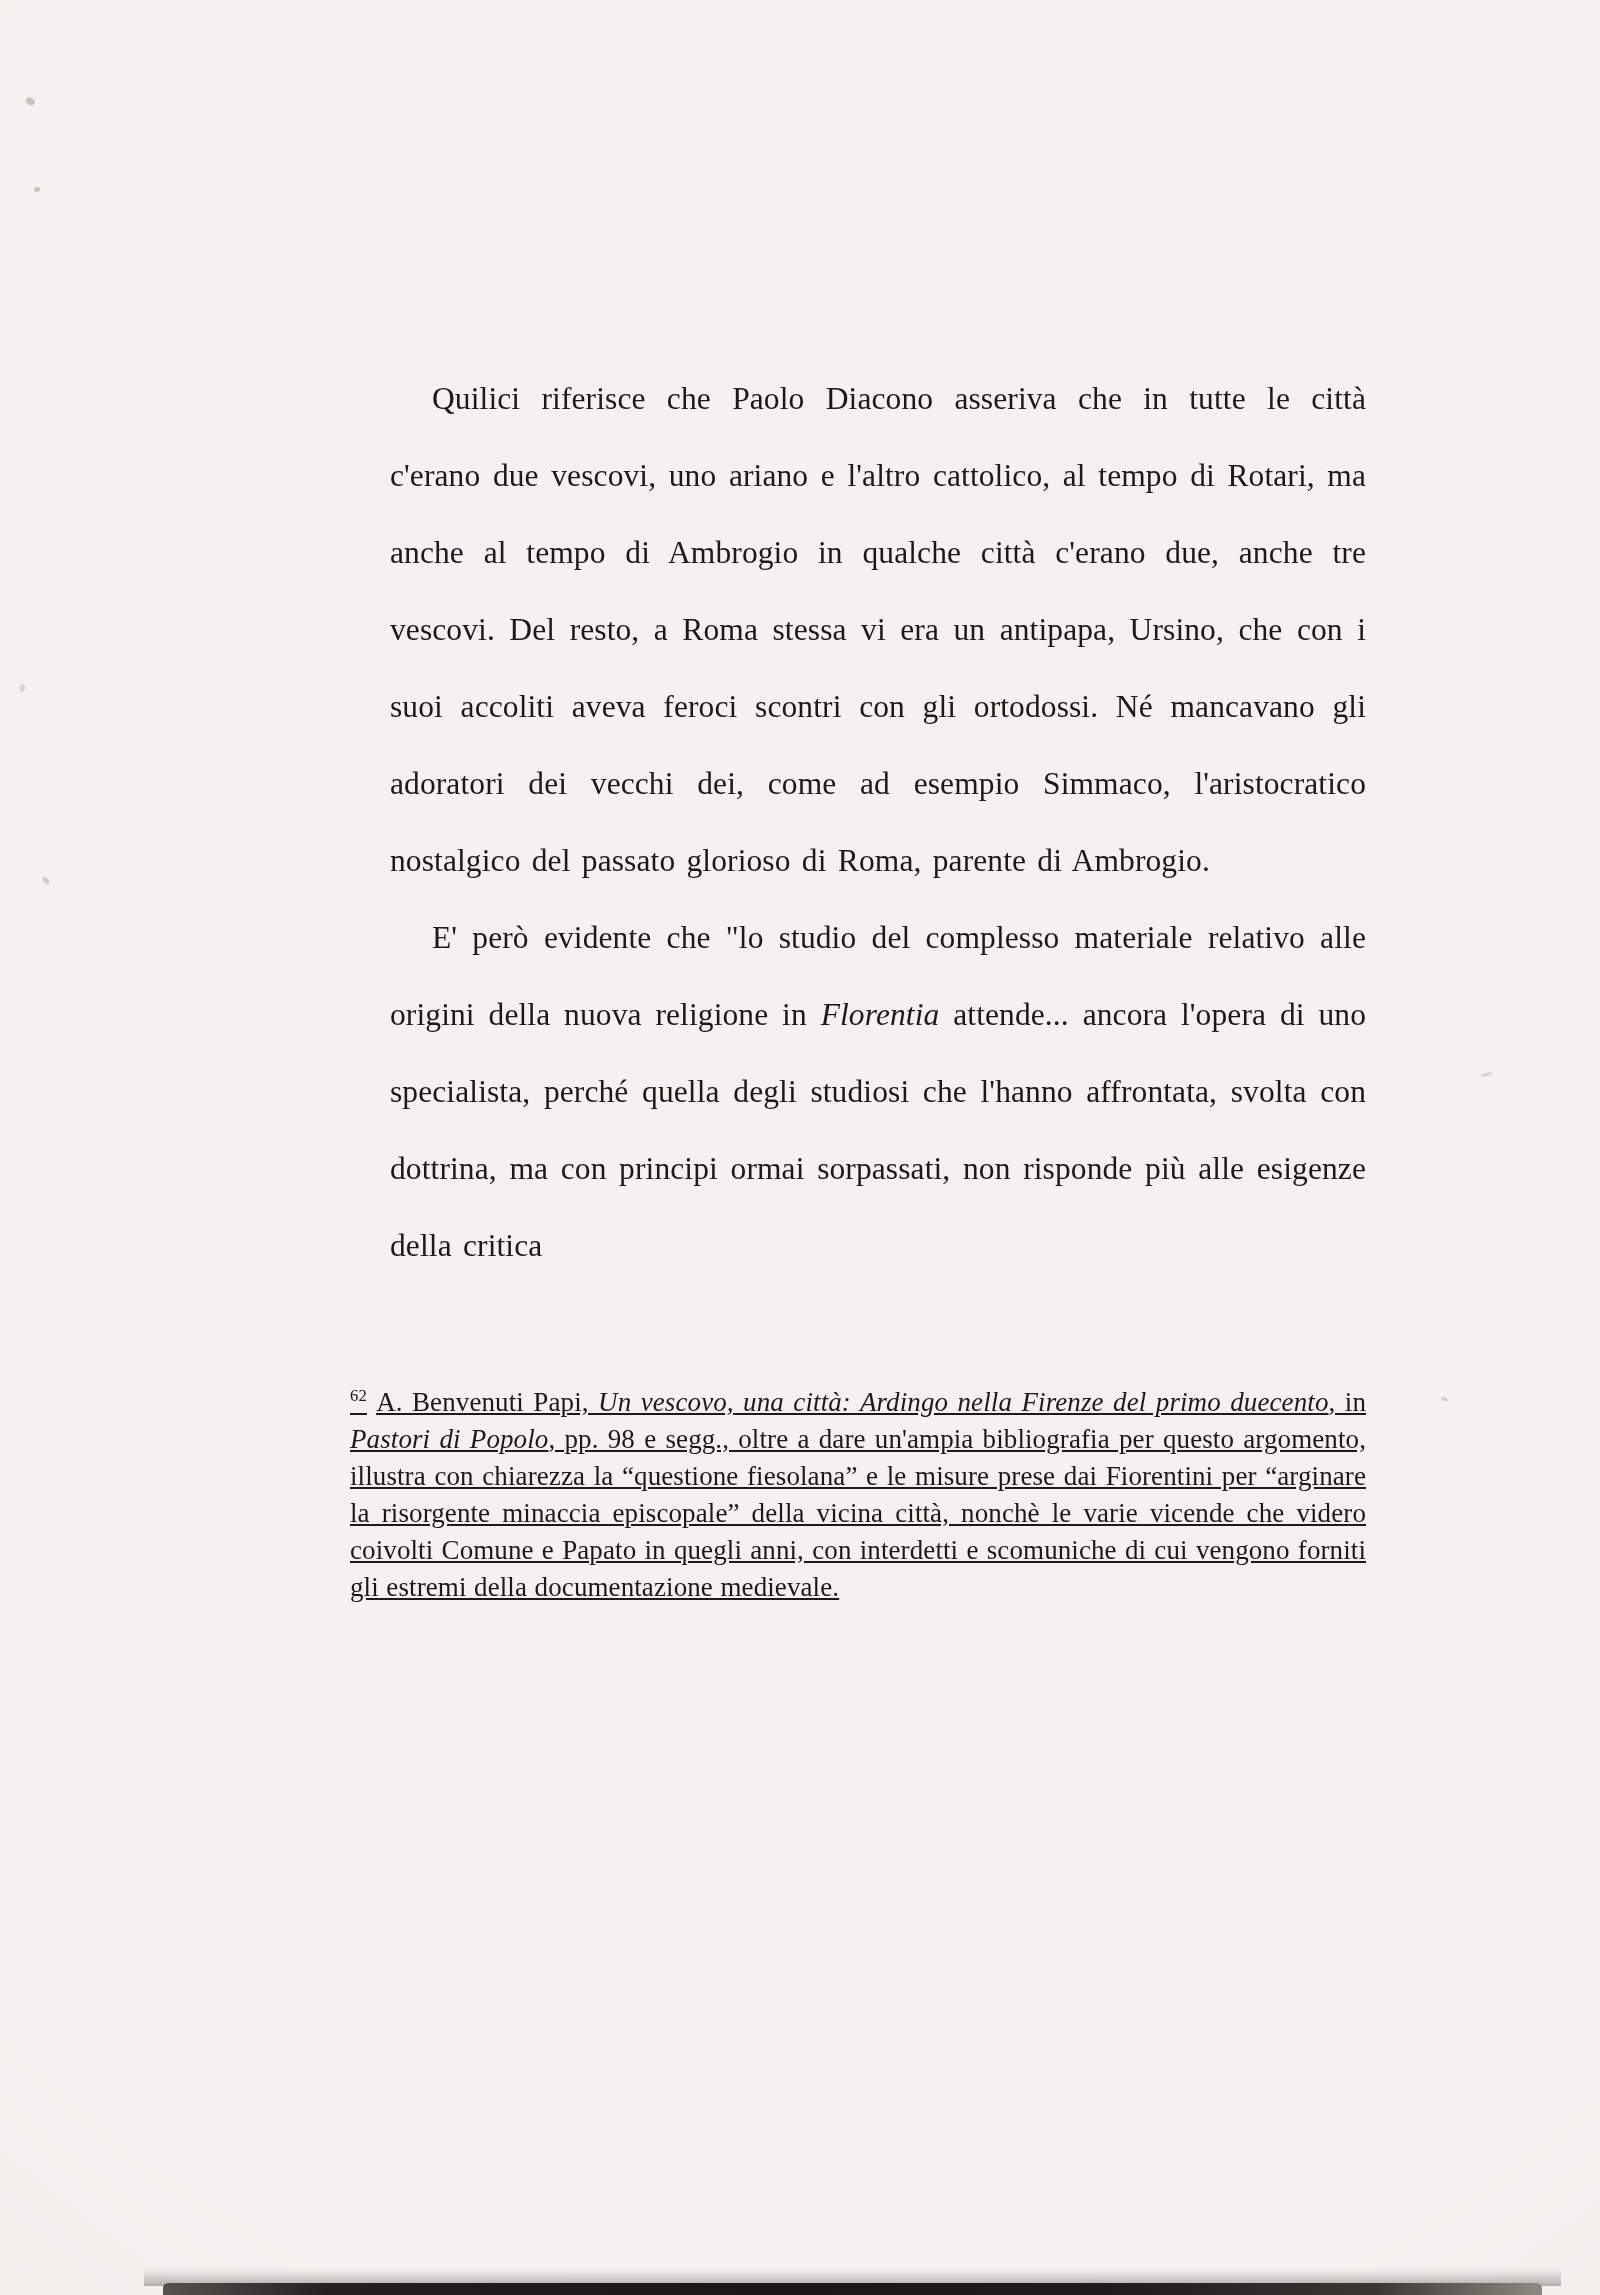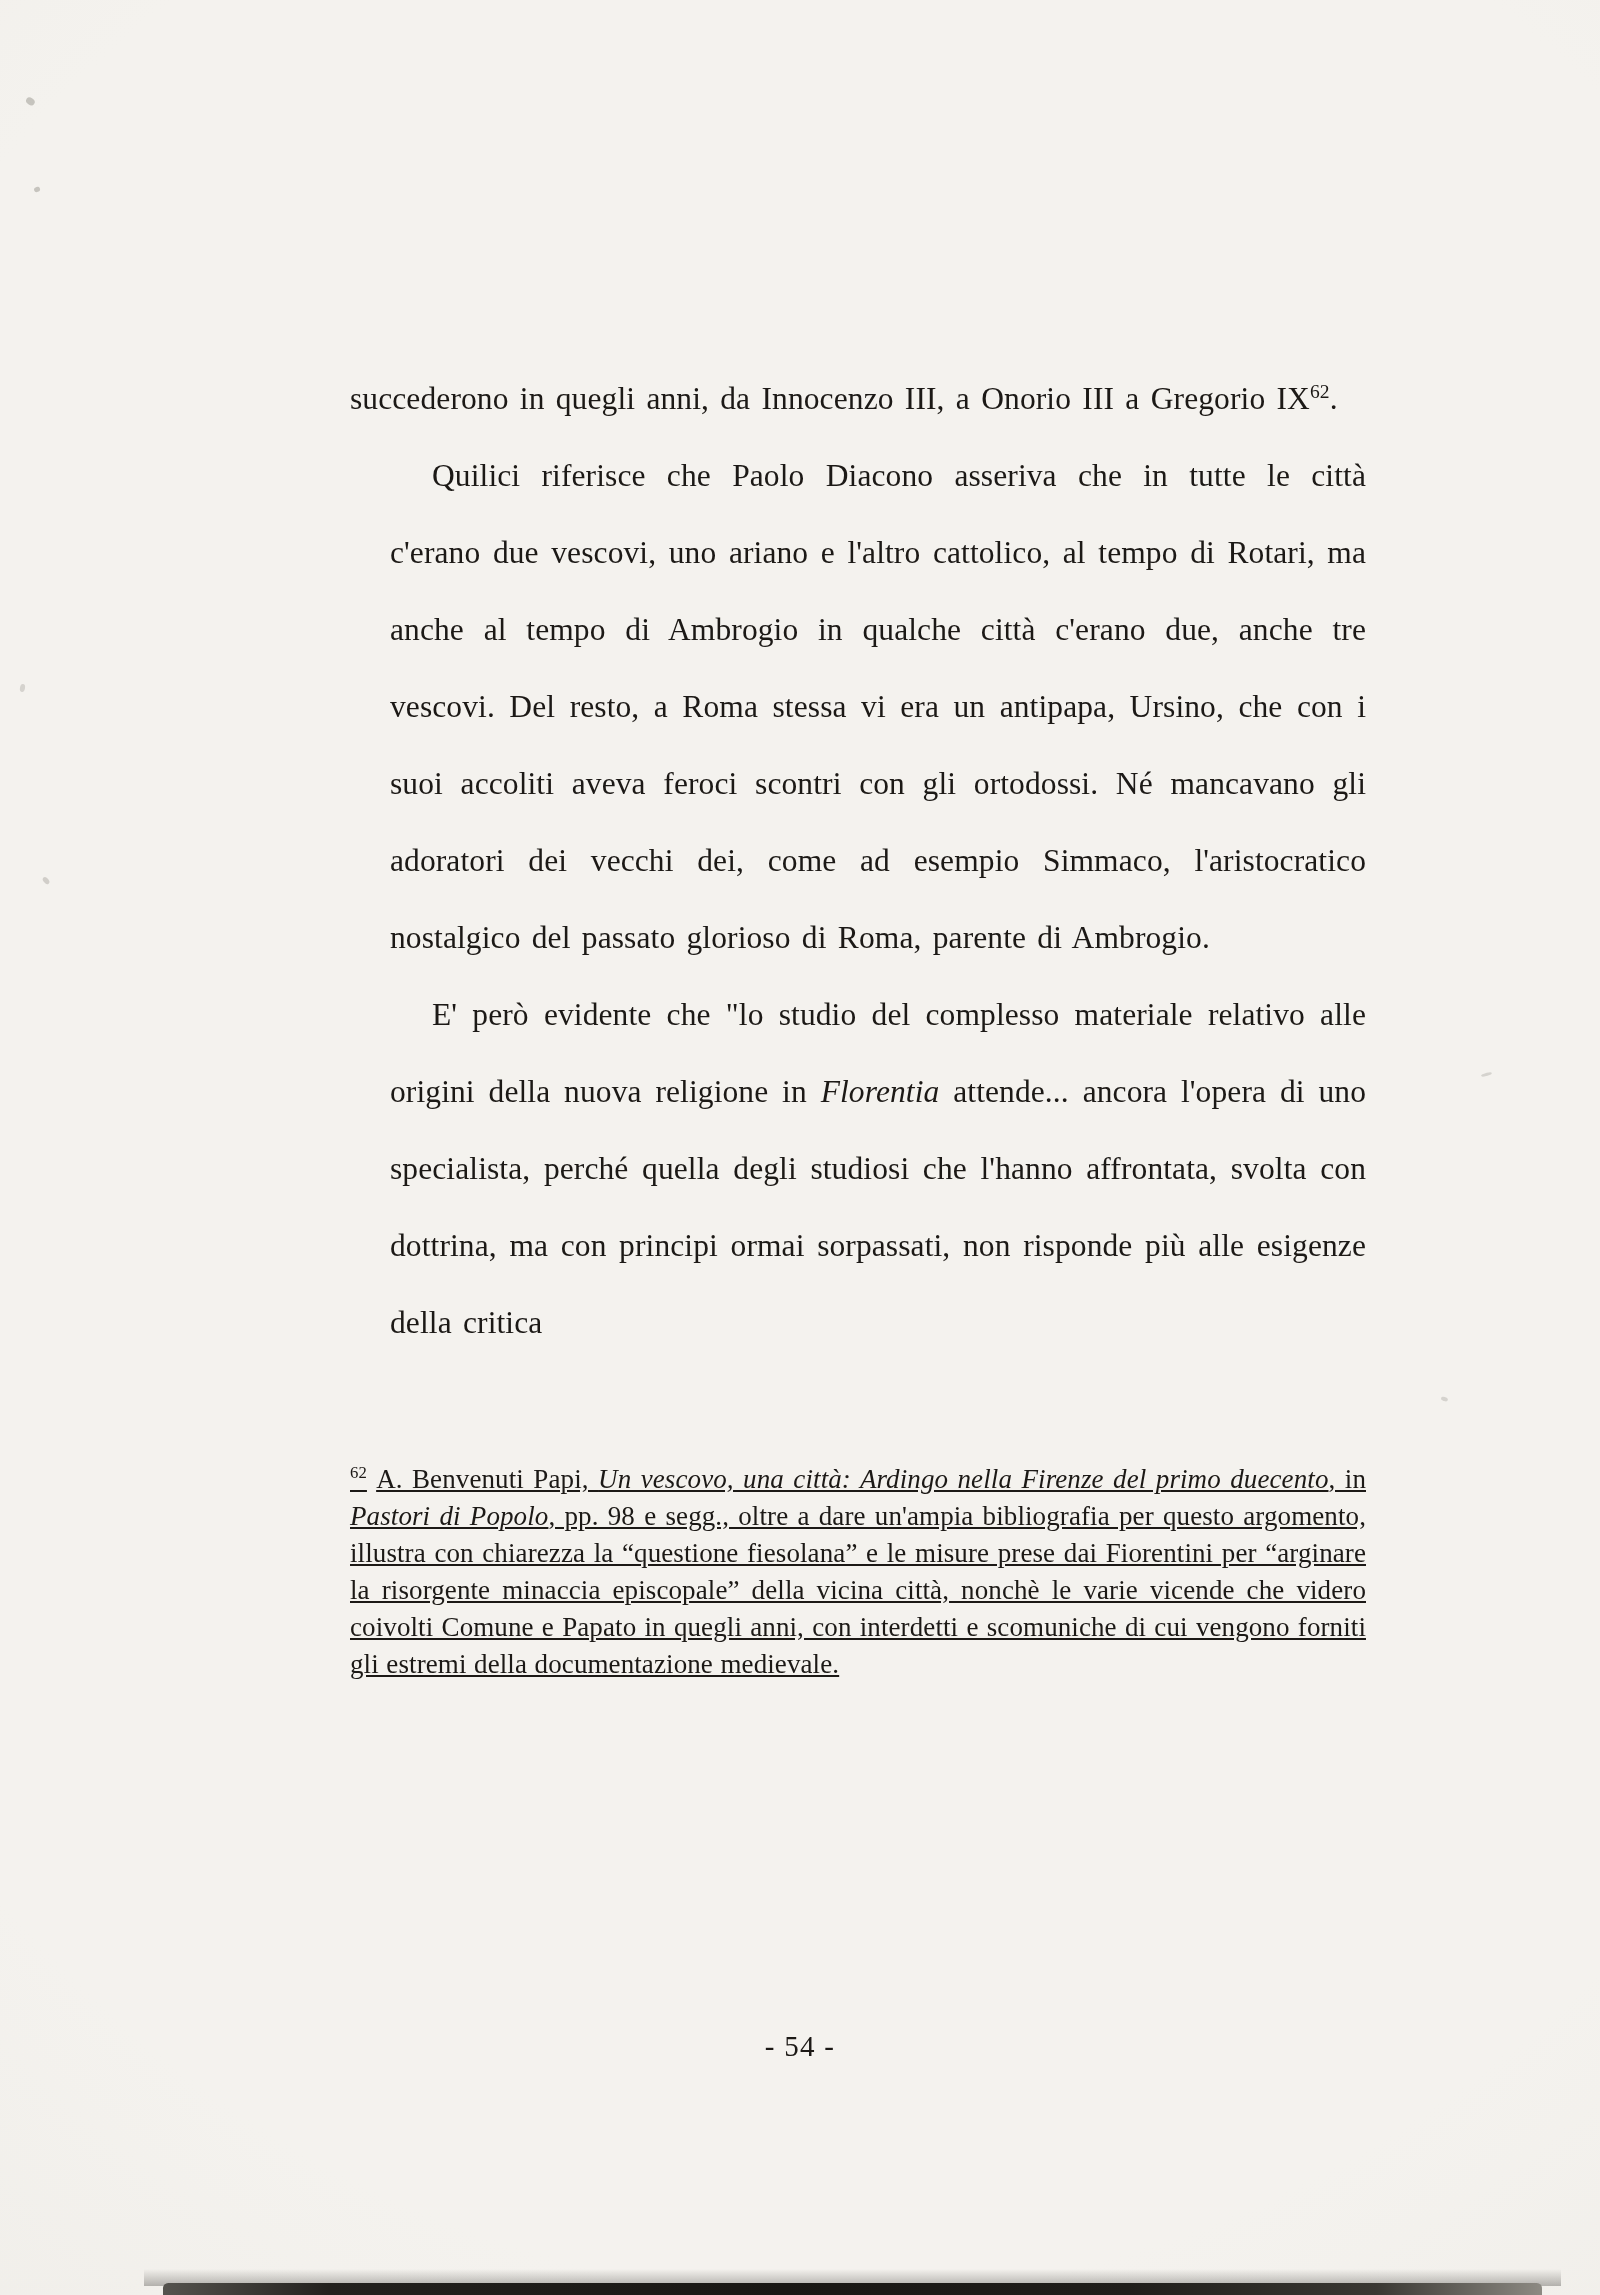--- a/index.html
+++ b/index.html
@@ -99,31 +99,29 @@
     background: linear-gradient(to top, rgba(60,58,54,0.35), rgba(60,58,54,0));
   }
 </style>
 </head>
 <body>
 
 <div class="scan-page">
 
   <div class="text-block">
     <div>
-        <p class="para"><span>succederono in quegli anni, da Innocenzo III, a Onorio III a Gregorio IX</span><sup>62</sup><span>.</span></p>
         <p class="para indent"><span>Quilici riferisce che Paolo Diacono asseriva che in tutte le città c'erano due vescovi, uno ariano e l'altro cattolico, al tempo di Rotari, ma anche al tempo di Ambrogio in qualche città c'erano due, anche tre vescovi. Del resto, a Roma stessa vi era un antipapa, Ursino, che con i suoi accoliti aveva feroci scontri con gli ortodossi. Né mancavano gli adoratori dei vecchi dei, come ad esempio Simmaco, l'aristocratico nostalgico del passato glorioso di Roma, parente di Ambrogio.</span></p>
         <p class="para indent"><span>E' però evidente che "lo studio del complesso materiale relativo alle origini della nuova religione in </span><span style="font-style: italic;">Florentia</span><span> attende... ancora l'opera di uno specialista, perché quella degli studiosi che l'hanno affrontata, svolta con dottrina, ma con principi ormai sorpassati, non risponde più alle esigenze della critica</span></p>
       </div>
 
     <div class="footnote">
       <sup class="fn-marker">62</sup><span><span>A. Benvenuti Papi, </span><span style="font-style: italic;">Un vescovo, una città: Ardingo nella Firenze del primo duecento</span><span>, in </span><span style="font-style: italic;">Pastori di Popolo</span><span>, pp. 98 e segg., oltre a dare un'ampia bibliografia per questo argomento, illustra con chiarezza la “questione fiesolana” e le misure prese dai Fiorentini per “arginare la risorgente minaccia episcopale” della vicina città, nonchè le varie vicende che videro coivolti Comune e Papato in quegli anni, con interdetti e scomuniche di cui vengono forniti gli estremi della documentazione medievale.</span></span>
     </div>
   </div>
 
-  <div class="page-number">- 54 -</div>
 
   <div class="speck s1"></div>
   <div class="speck s2"></div>
   <div class="speck s3"></div>
   <div class="speck s4"></div>
   <div class="speck s5"></div>
   <div class="speck s6"></div>
 
   <div class="bottom-haze"></div>
   <div class="bottom-edge"></div>

